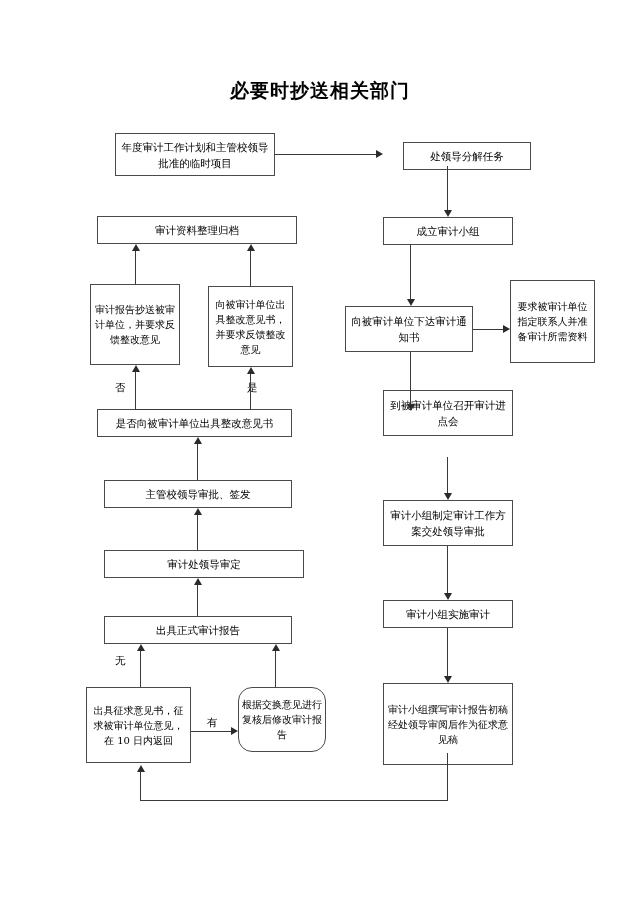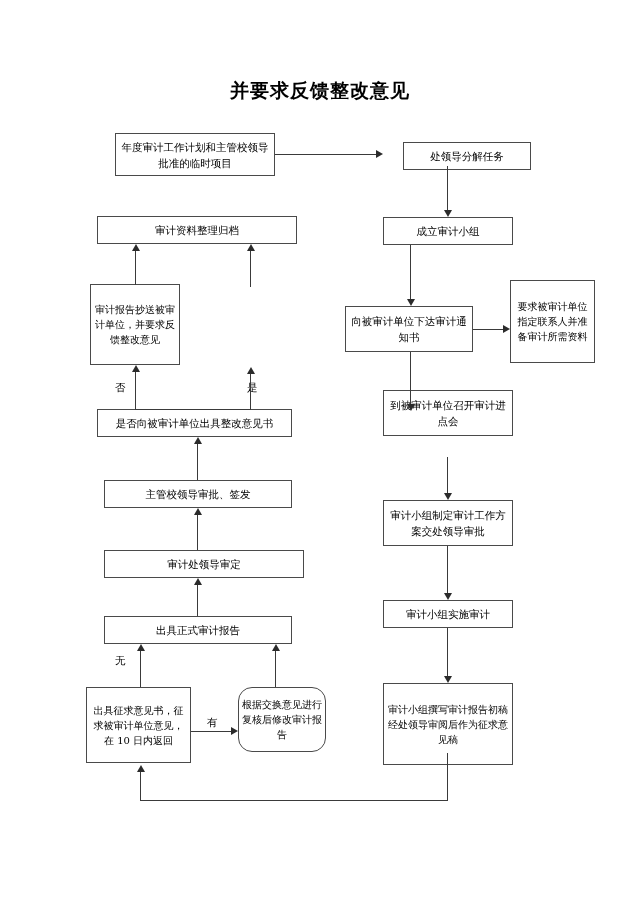--- a/index.html
+++ b/index.html
@@ -85,32 +85,33 @@
     border-top: 4px solid transparent;
     border-bottom: 4px solid transparent;
     border-left: 7px solid #2b2b2b;
   }
 </style>
 </head>
 <body>
 
 <div id="page">
 
-  <div id="title">并要求反馈整改意见</div>
+  <div id="title">必要时抄送相关部门</div>
 
   <div class="node" style="left:115px; top:133px; width:160px; height:43px;">年度审计工作计划和主管校领导批准的临时项目</div>
 
   <div class="node" style="left:383px; top:142px; width:128px; height:28px;margin-left:20px;">处领导分解任务</div>
 
   <div class="node" style="left:97px; top:216px; width:200px; height:28px;">审计资料整理归档</div>
 
   <div class="node" style="left:383px; top:217px; width:130px; height:28px;">成立审计小组</div>
 
   <div class="node tight" style="left:90px; top:284px; width:90px; height:81px;">审计报告抄送被审计单位，并要求反馈整改意见</div>
 
+  <div class="node tight" style="left:208px; top:286px; width:85px; height:81px;">向被审计单位出具整改意见书，并要求反馈整改意见</div>
 
   <div class="node" style="left:345px; top:306px; width:128px; height:46px;">向被审计单位下达审计通知书</div>
 
   <div class="node tight" style="left:510px; top:280px; width:85px; height:83px;">要求被审计单位指定联系人并准备审计所需资料</div>
 
   <div class="node" style="left:97px; top:409px; width:195px; height:28px;">是否向被审计单位出具整改意见书</div>
 
   <div class="node" style="left:383px; top:390px; width:130px; height:46px;">到被审计单位召开审计进点会</div>
 
   <div class="node" style="left:104px; top:480px; width:188px; height:28px;">主管校领导审批、签发</div>

